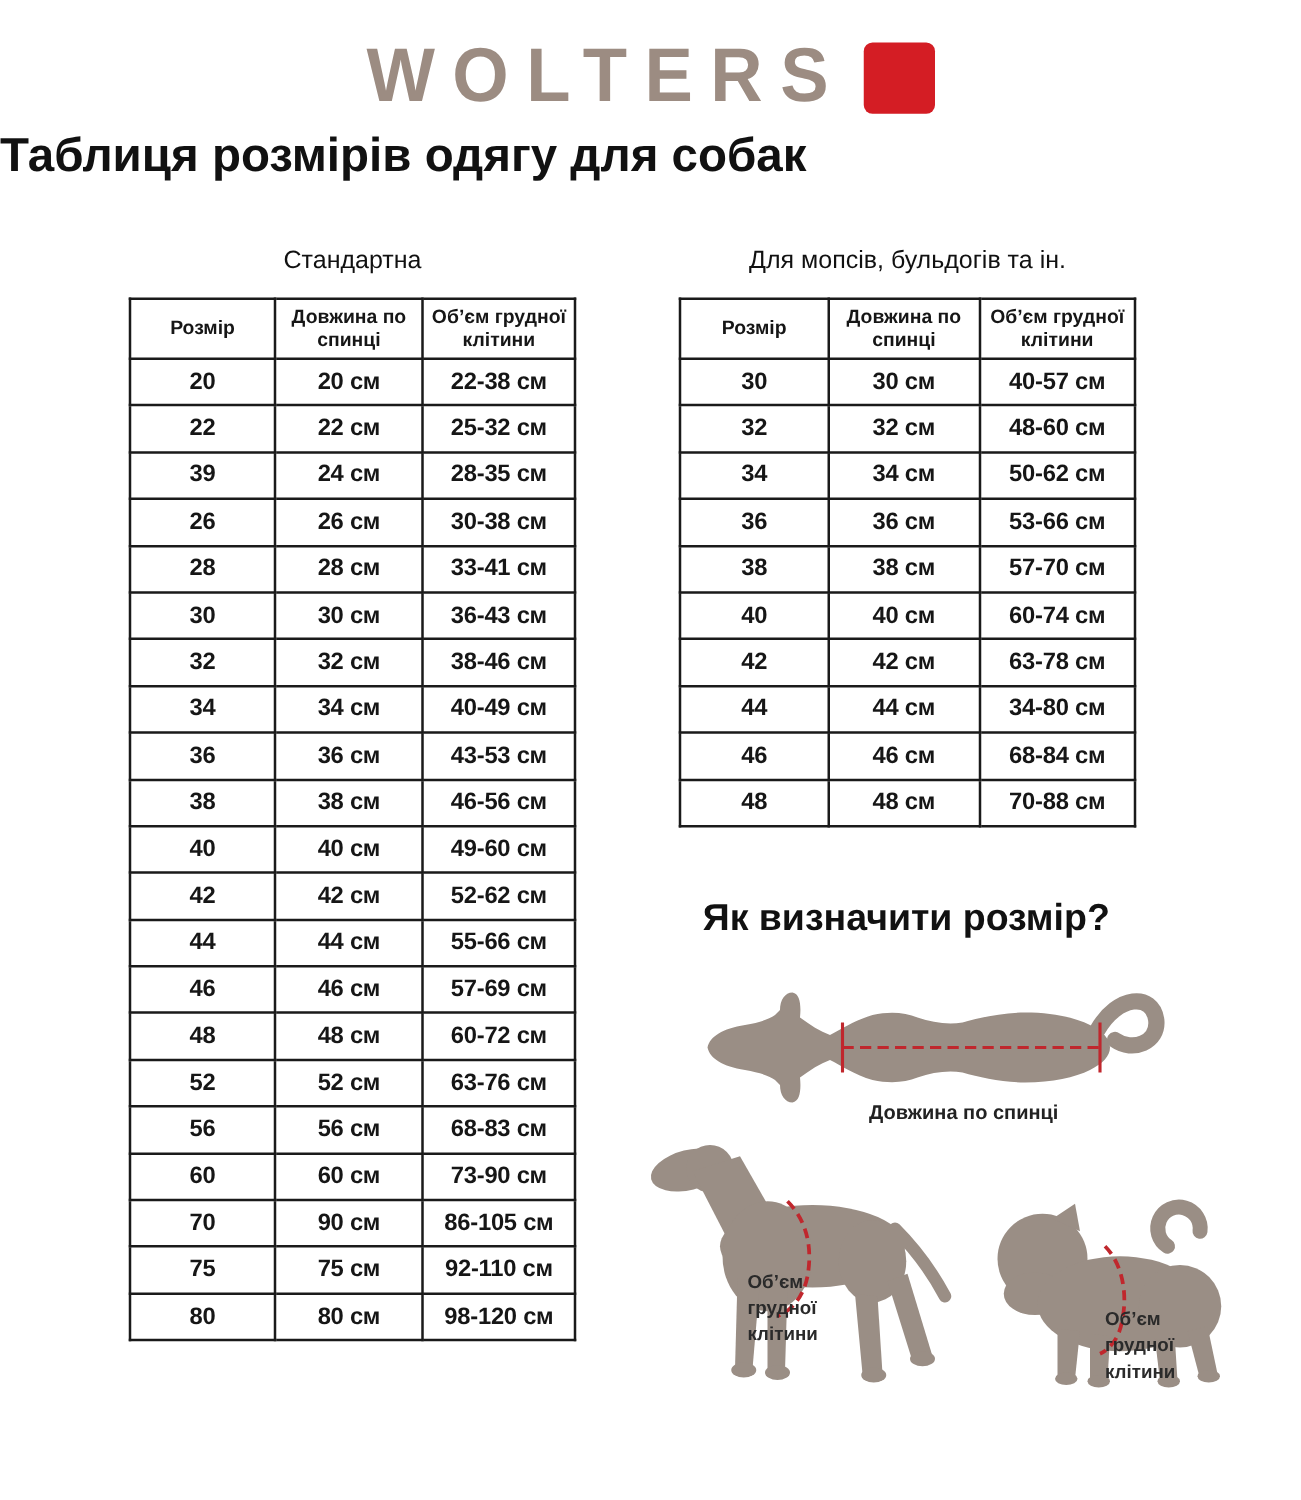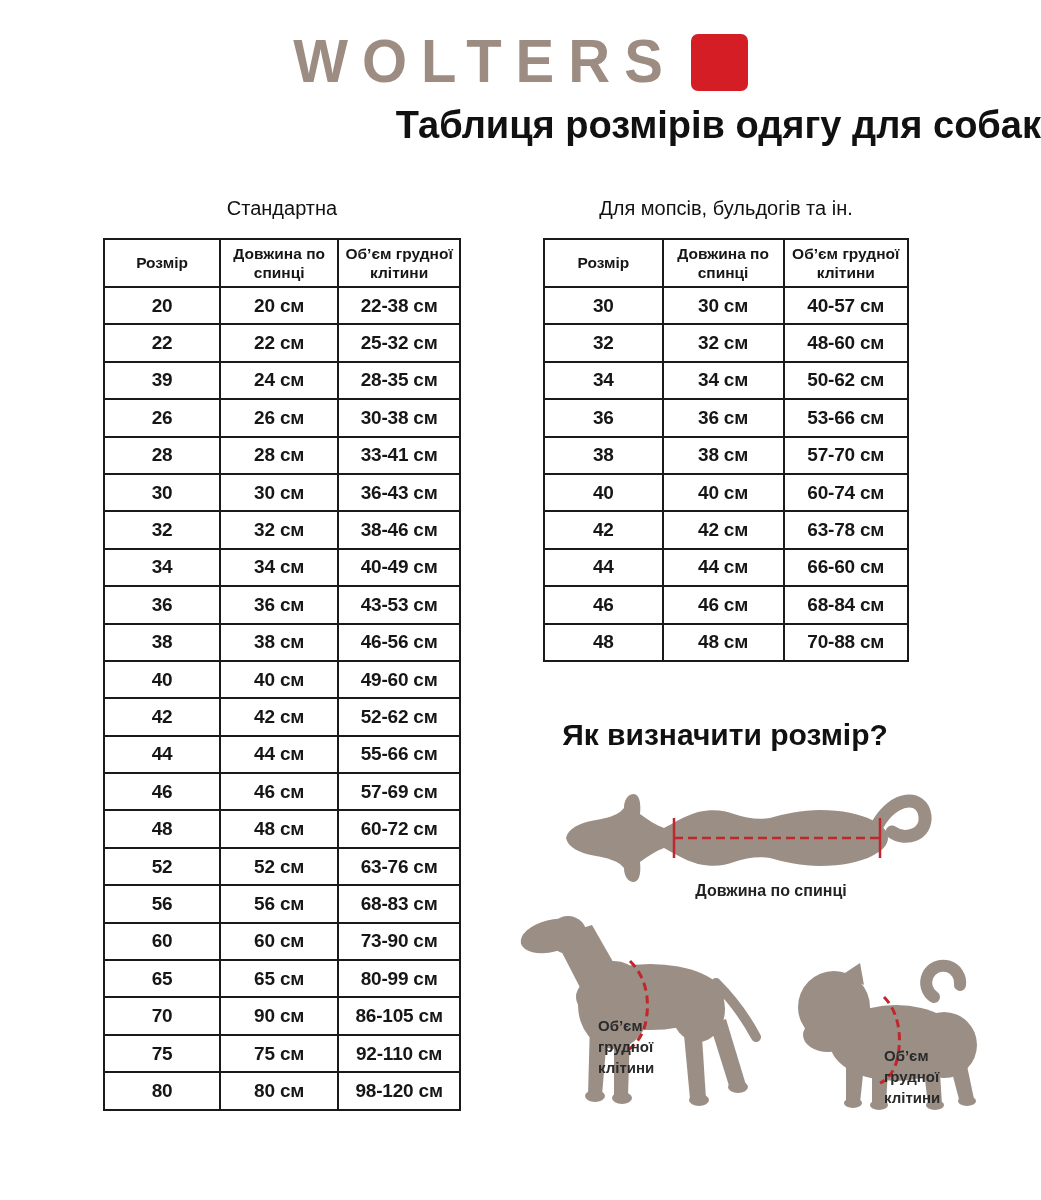--- a/index.html
+++ b/index.html
@@ -27,21 +27,21 @@
   }
   .logo-square {
     width:57px; height:57px;
     background:var(--brand-red,#d41d24);
     border-radius:7px;
     margin-top:2px;
   }
   .page-title {
     margin:6px 0 0 0;
     font-size:38px; font-weight:bold;
-    text-align:right;
+    text-align:left;
     color:#111;
     line-height:1.15;
   }
   
   .col { position:absolute; }
   .col-left  { left:103px; top:194px; width:358px; }
   .col-right { left:543px; top:194px; width:366px; }
   .table-title {
     margin:0 0 0 0;
     font-size:20px; font-weight:normal;
@@ -217,25 +217,20 @@
             <td>56</td>
             <td>56 см</td>
             <td>68-83 см</td>
           </tr>
           <tr>
             <td>60</td>
             <td>60 см</td>
             <td>73-90 см</td>
           </tr>
           <tr>
-            <td>65</td>
-            <td>65 см</td>
-            <td>80-99 см</td>
-          </tr>
-          <tr>
             <td>70</td>
             <td>90 см</td>
             <td>86-105 см</td>
           </tr>
           <tr>
             <td>75</td>
             <td>75 см</td>
             <td>92-110 см</td>
           </tr>
           <tr>
@@ -294,21 +289,21 @@
             <td>60-74 см</td>
           </tr>
           <tr>
             <td>42</td>
             <td>42 см</td>
             <td>63-78 см</td>
           </tr>
           <tr>
             <td>44</td>
             <td>44 см</td>
-            <td>66-60 см</td>
+            <td>34-80 см</td>
           </tr>
           <tr>
             <td>46</td>
             <td>46 см</td>
             <td>68-84 см</td>
           </tr>
           <tr>
             <td>48</td>
             <td>48 см</td>
             <td>70-88 см</td>

